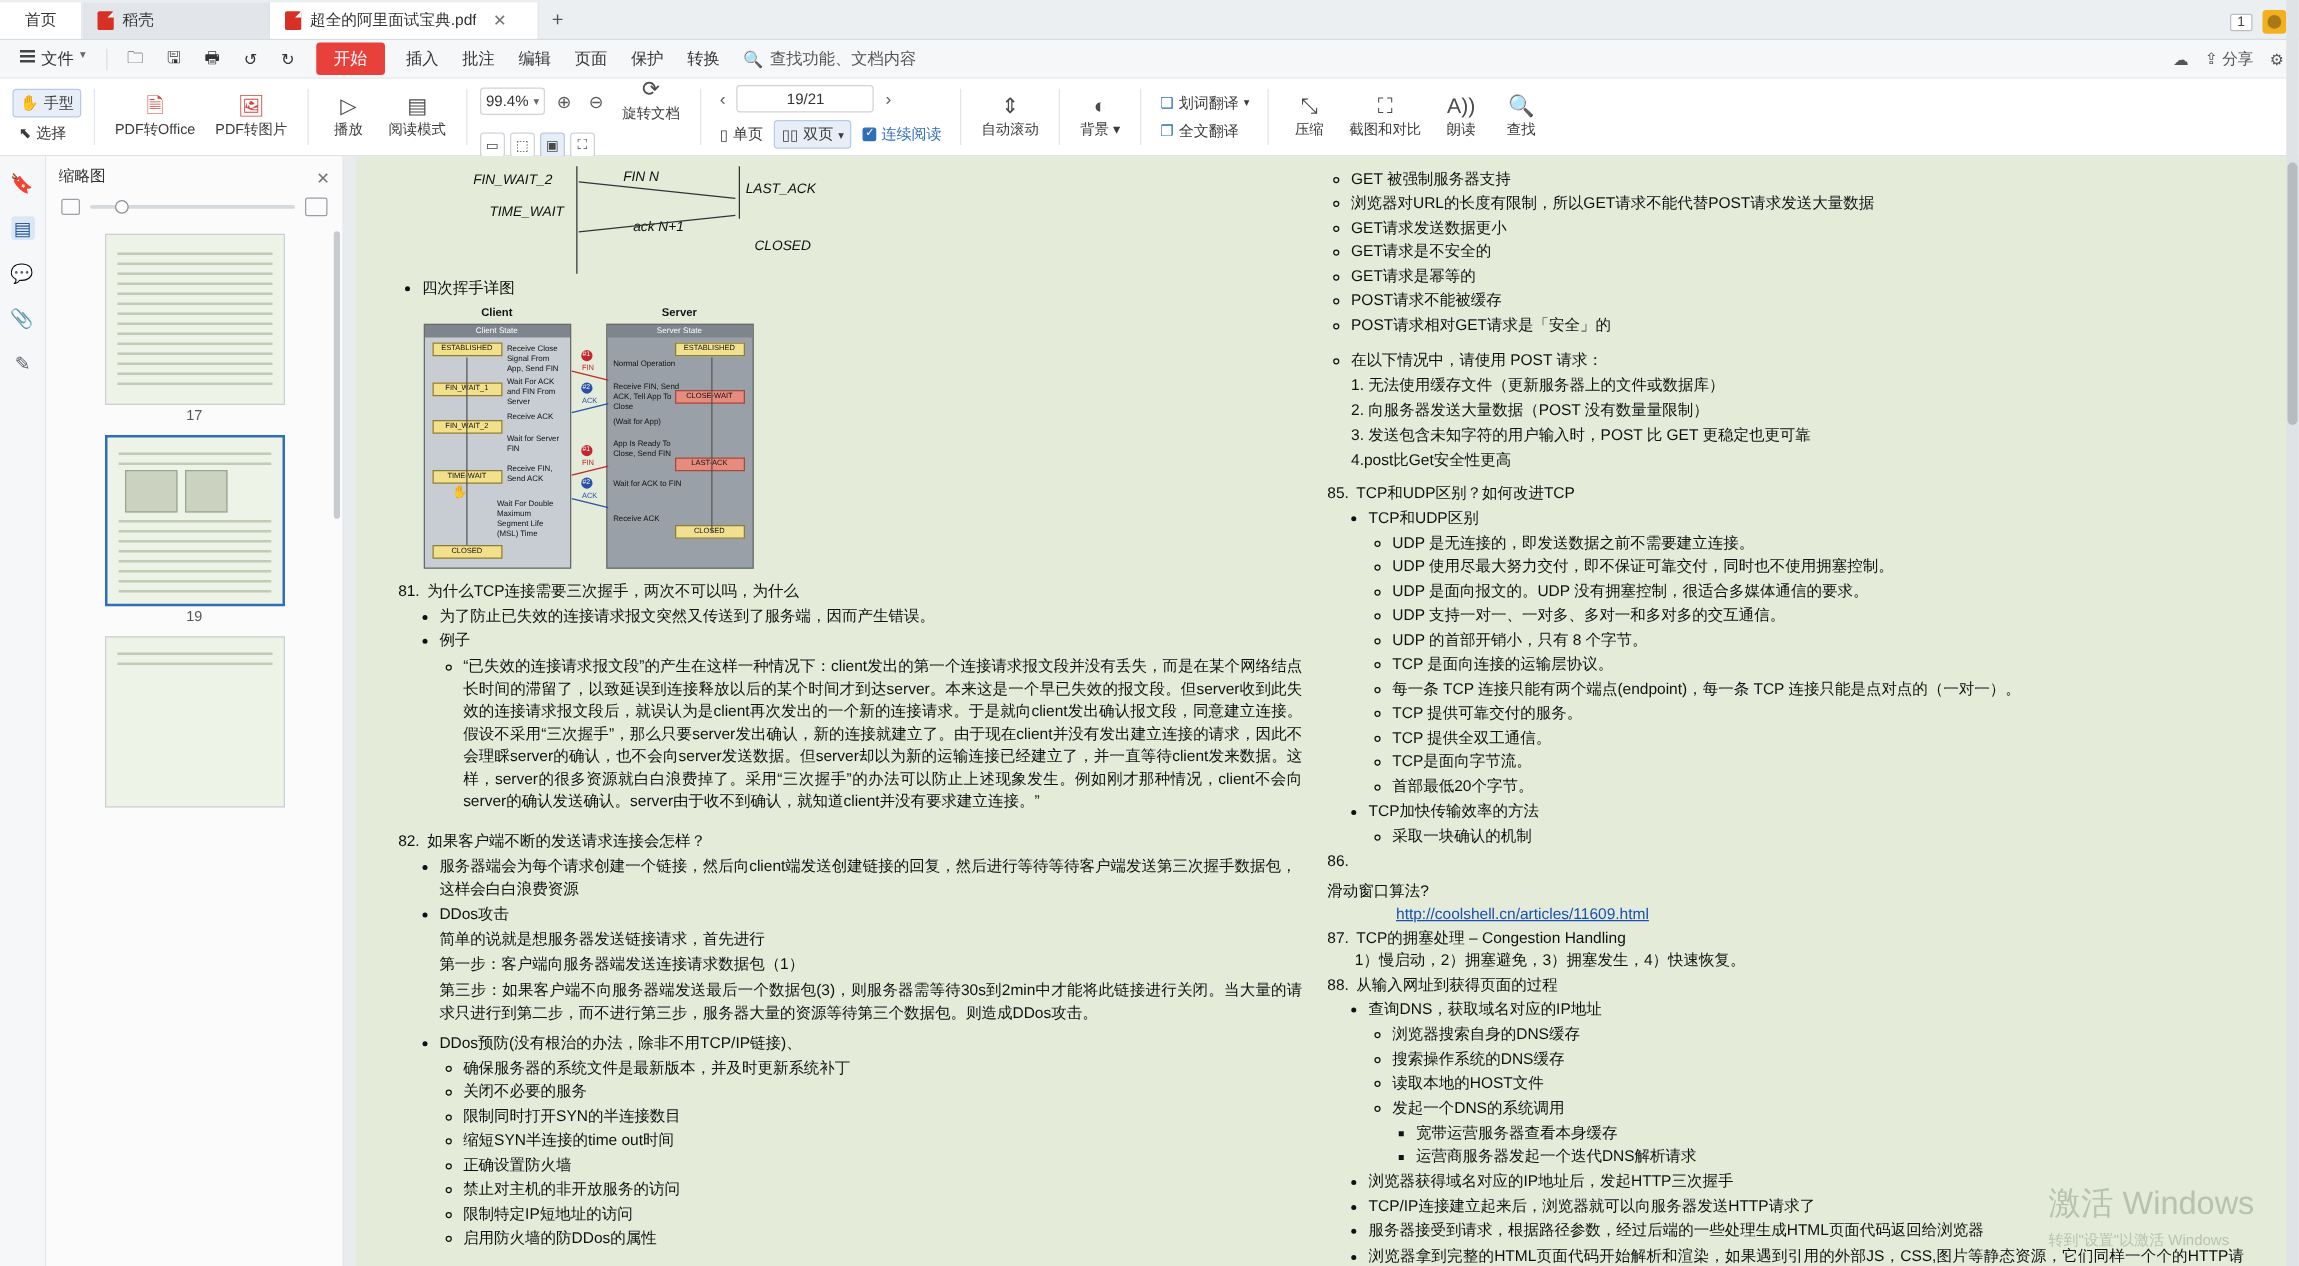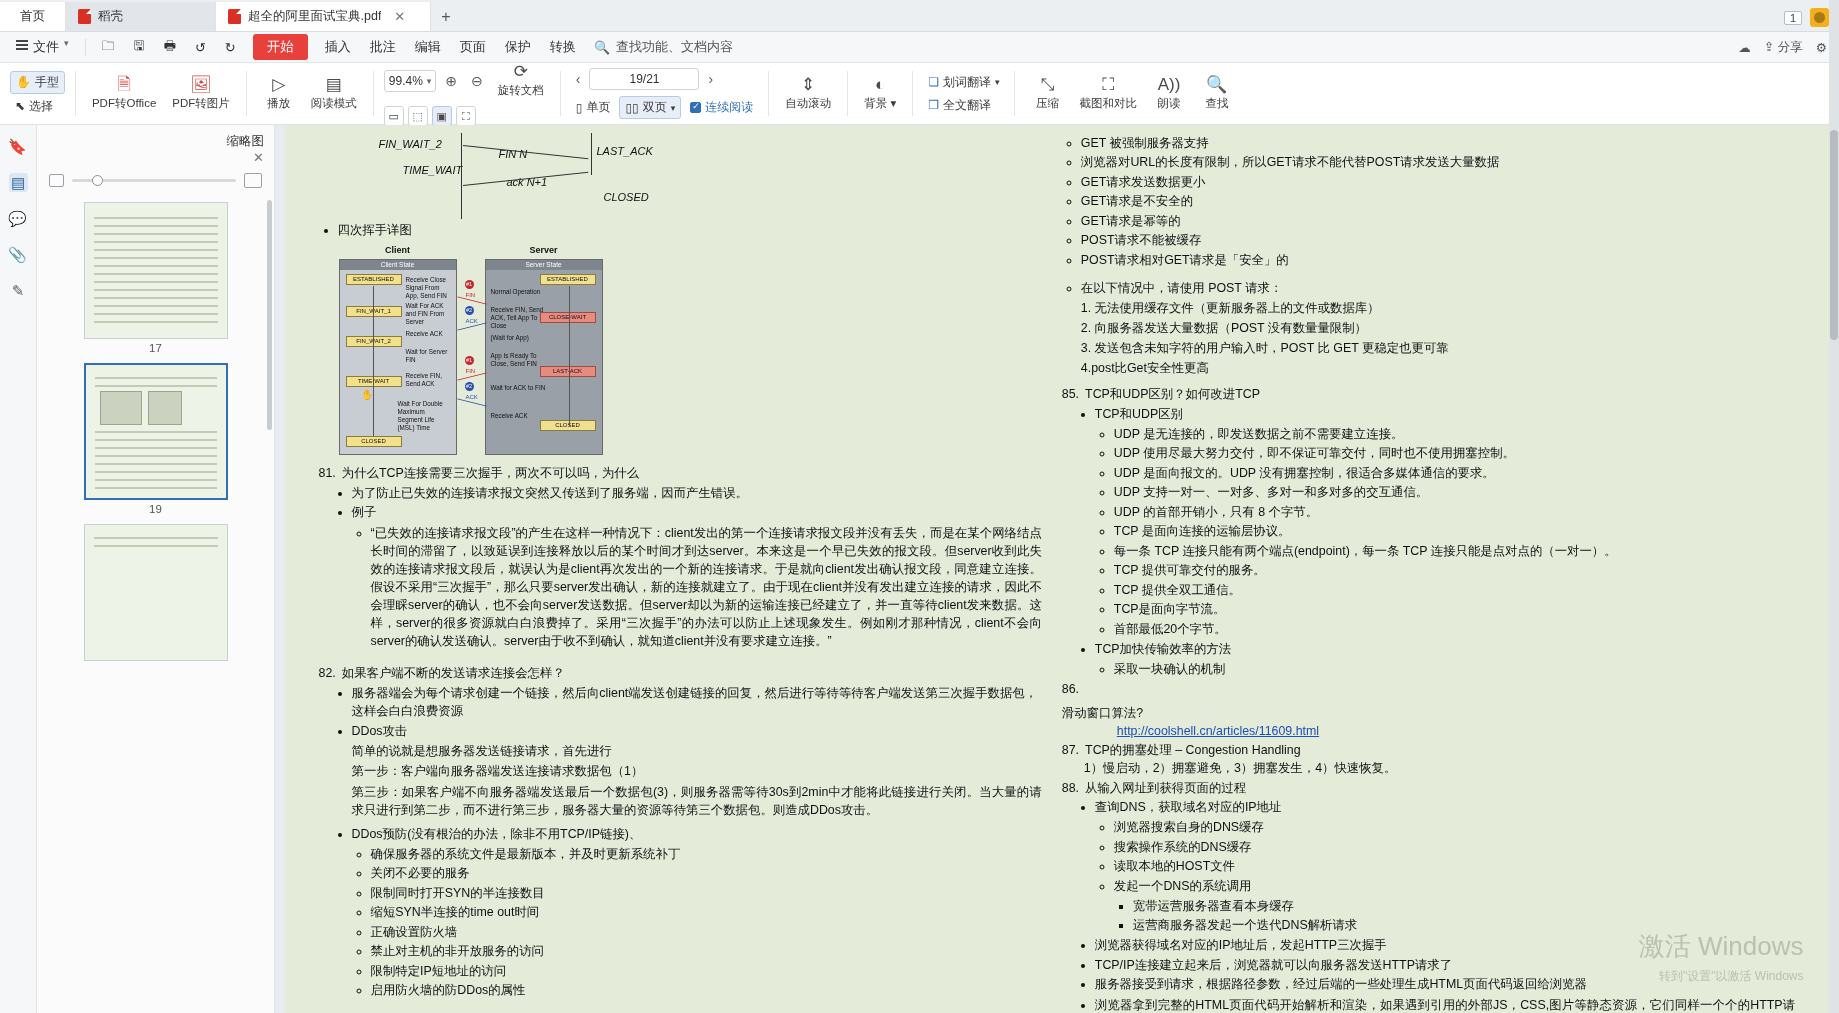--- a/index.html
+++ b/index.html
@@ -97,21 +97,21 @@
   
   .body { flex: 1; display: flex; min-height: 0; }
 
   
   .rail { width: 37px; background: #f6f7f8; border-right: 1px solid #e3e6e9; padding-top: 12px; display: flex; flex-direction: column; align-items: center; gap: 17px; }
   .rail .ricon { width: 19px; height: 19px; color: #5d6166; display: flex; align-items: center; justify-content: center; font-size: 15px; }
   .rail .ricon.sel { background: #dce7f5; border-radius: 3px; color: #2a5d9e; }
 
   
   .thumbs { width: 238px; background: #fbfbfc; border-right: 1px solid #e1e4e7; display: flex; flex-direction: column; }
-  .thumbs-head { display: flex; align-items: flex-end; padding: 8px 10px 4px 10px; font-size: 12.5px; color: #333; flex-direction: column; }
+  .thumbs-head { display: flex; align-items: flex-end; padding: 8px 10px 4px 10px; font-size: 12.5px; color: #333; }
   .thumbs-head .x { margin-left: auto; color: #777; font-size: 13px; }
   .thumbs-slider { display: flex; align-items: center; gap: 8px; padding: 4px 12px 8px 12px; }
   .thumbs-slider .sq { width: 15px; height: 13px; border: 1.3px solid #9aa0a6; border-radius: 2px; }
   .thumbs-slider .sq.big { width: 18px; height: 15px; }
   .track { flex: 1; height: 3px; background: #d6dadd; border-radius: 2px; position: relative; }
   .track .knob { position: absolute; left: 12%; top: -4px; width: 11px; height: 11px; border-radius: 50%; background: #fff; border: 1.4px solid #8a9096; }
   .thumblist { flex: 1; overflow: hidden; padding: 6px 0 0 0; position: relative; }
   .thumbitem { display: flex; flex-direction: column; align-items: center; margin-bottom: 9px; }
   .thumbpage {
     width: 144px; height: 137px; background: #eef3e8; border: 1px solid #c9cfd4;
@@ -166,21 +166,21 @@
   .statebox.r { left: auto; right: 6px; background: #f0e090; }
   .statebox.red { background: #e78b7e; border-color: #9c4c42; }
   .figtext { position: absolute; font-size: 6.3px; line-height: 1.25; }
   .figarrow { position: absolute; height: 1px; background: #c1272d; }
   .figarrow.blue { background: #2a4fa8; }
   .circ { position: absolute; width: 9px; height: 9px; border-radius: 50%; background: #c1272d; color: #fff; font-size: 5.5px; display: flex; align-items: center; justify-content: center; }
   .circ.blue { background: #2a4fa8; }
   .handicon { position: absolute; font-size: 10px; }
 
   
-  .watermark { position: absolute; right: 26px; bottom: 28px; text-align: right; color: #b9c2ae; pointer-events: none; }
+  .watermark { position: absolute; right: 26px; bottom: 12px; text-align: left; color: #b9c2ae; pointer-events: none; }
   .watermark .w1 { font-size: 26px; }
   .watermark .w2 { font-size: 12px; margin-top: 2px; }
   .docscroll { position: absolute; right: 0; top: 0; width: 10px; height: 100%; background: #dfe3e6; }
   .docscroll .thumbbar { position: absolute; top: 130px; left: 1px; width: 8px; height: 210px; background: #b7bcc1; border-radius: 4px; }
 </style>
 </head>
 <body>
 
 <div class="app">
 
@@ -437,22 +437,22 @@
       </div>
     </div>
 
     <div class="docarea">
       <div class="page">
 
         <div class="col left">
 
           <div class="diagram-top">
             <span class="lbl" style="left:0px; top:4px;">FIN_WAIT_2</span>
-            <span class="lbl" style="left:24px; top:30px;">TIME_WAIT</span>
-            <span class="lbl" style="left:120px; top:14px;">FIN N</span>
+            <span class="lbl" style="left:13px; top:30px;">TIME_WAIT</span>
+            <span class="lbl" style="left:120px; top:2px;">FIN N</span>
             <span class="lbl" style="left:218px; top:11px;">LAST_ACK</span>
             <span class="lbl" style="left:128px; top:42px;">ack N+1</span>
             <span class="lbl" style="left:225px; top:57px;">CLOSED</span>
             <span class="vline" style="left:82px; top:0; height:86px;"></span>
             <span class="vline" style="left:212px; top:0; height:42px;"></span>
             <span class="arrow" style="left:84px; top:12px; width:126px; transform:rotate(6deg); "></span>
             <span class="arrow" style="left:84px; top:52px; width:126px; transform:rotate(-6deg);"></span>
           </div>
 
           <ul class="l1">

